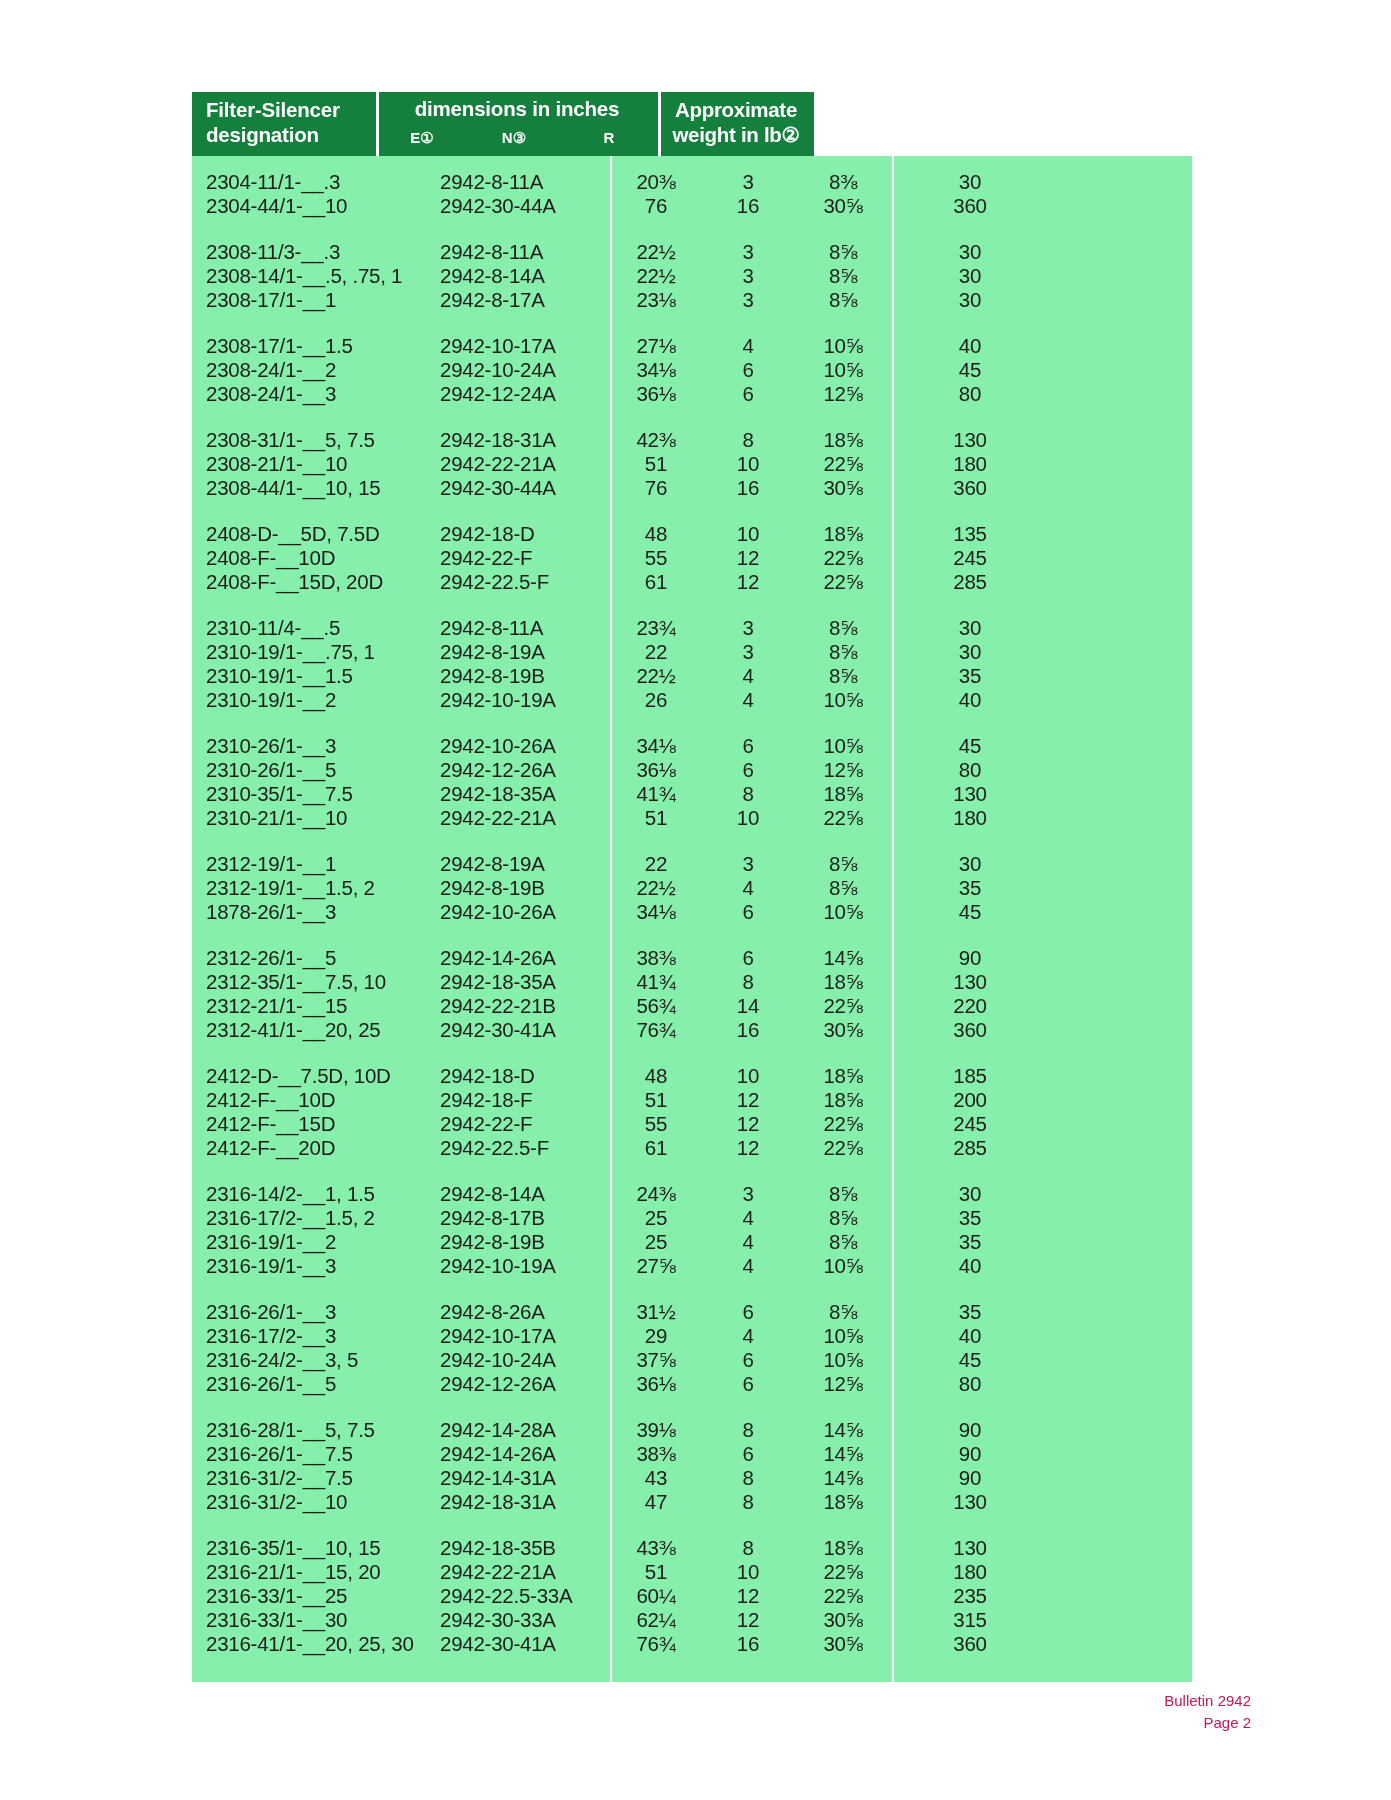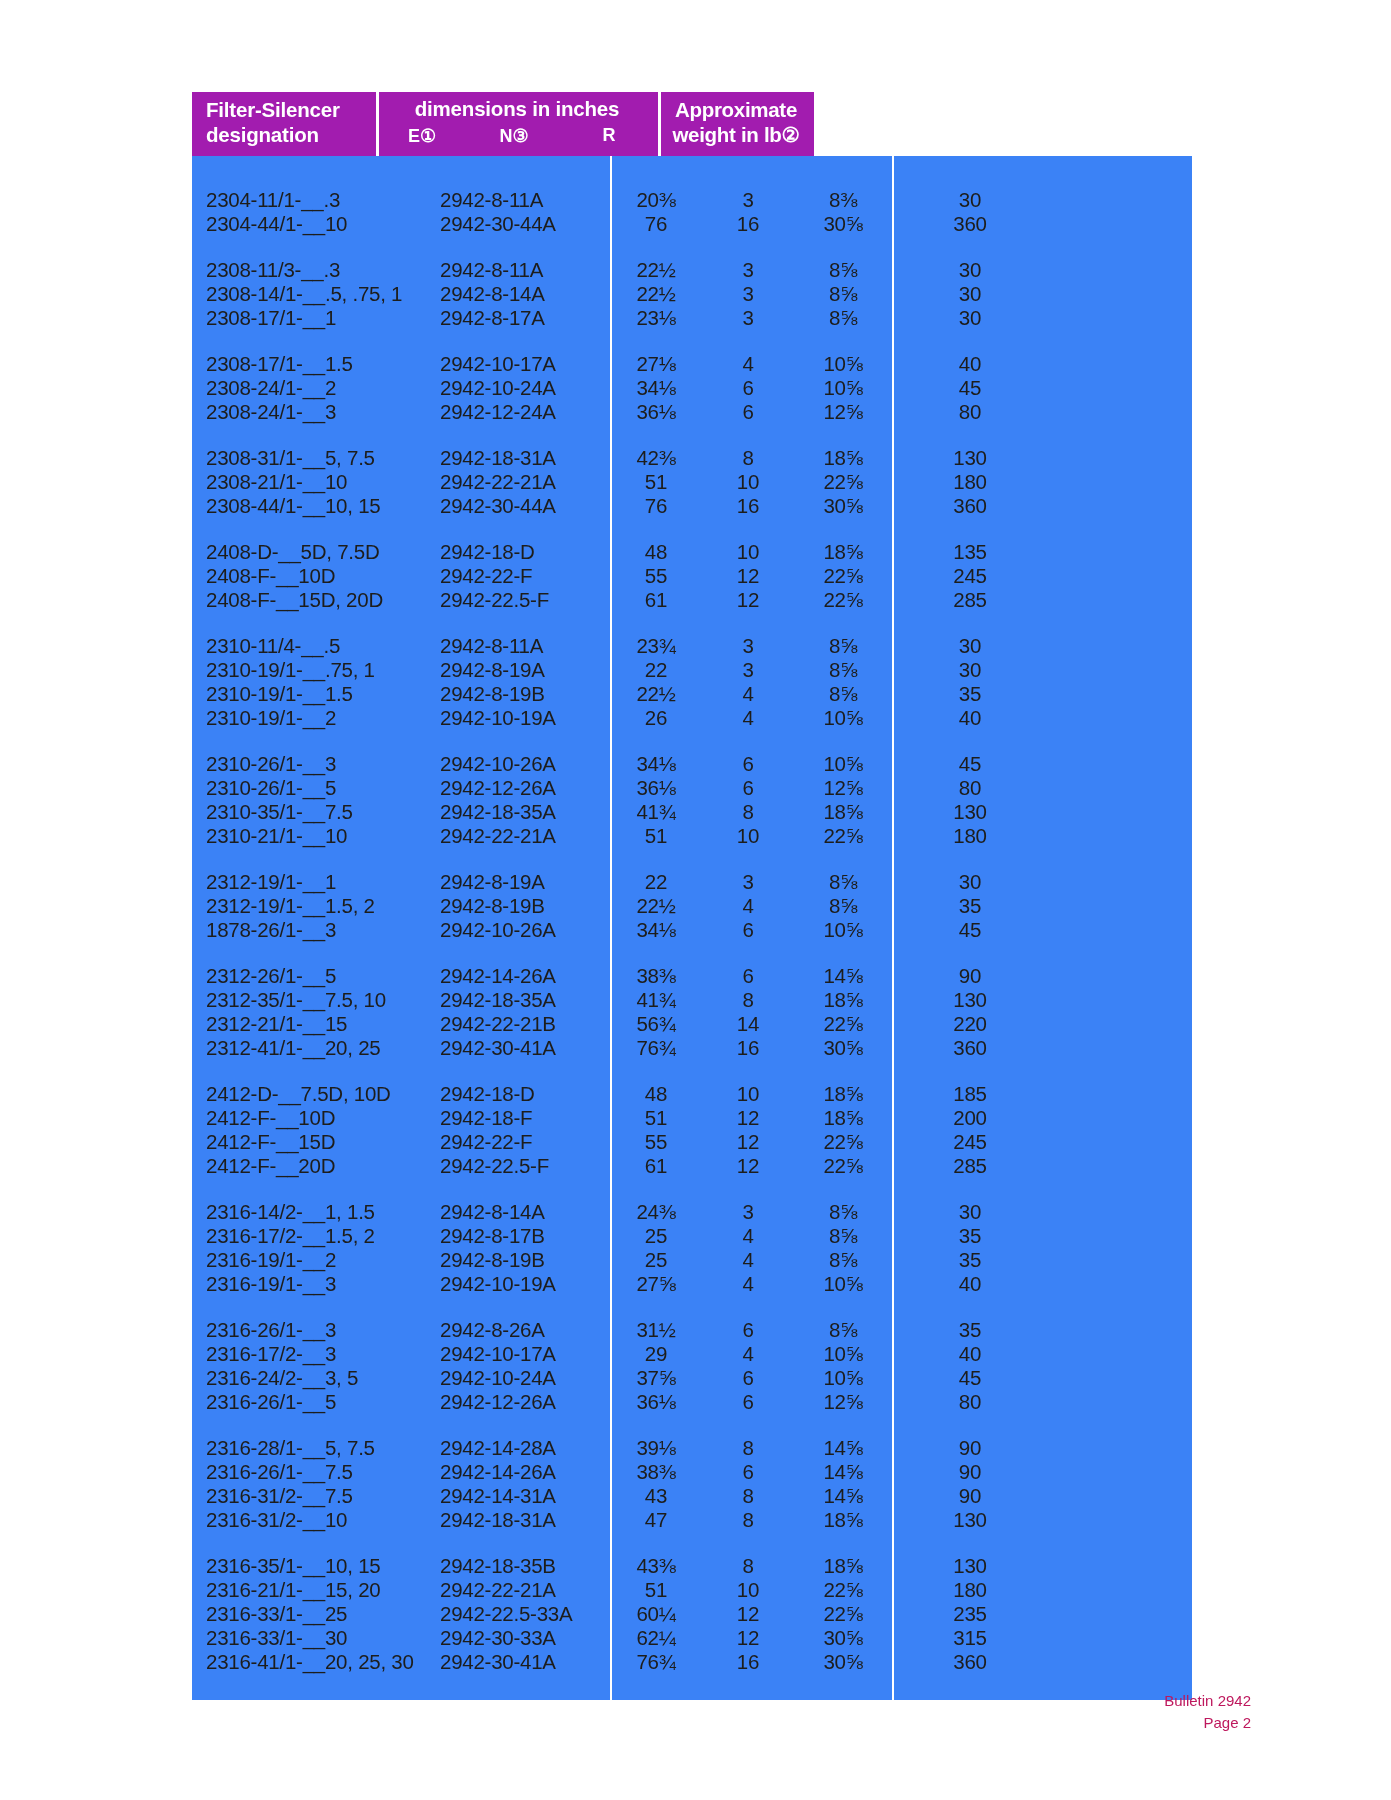--- a/index.html
+++ b/index.html
@@ -32,21 +32,21 @@
     width: 1000px;
   }
 
   
   .thead {
     display: flex;
     background: #ffffff;
     height: 64px;
   }
   .th {
-    background: #a21caf;
+    background: #15803d;
     color: #ffffff;
     box-sizing: border-box;
     position: relative;
     height: 64px;
     text-decoration: underline;
   }
   .th.sep::before {
     content: "";
     position: absolute;
     left: 0; top: 0;
@@ -84,21 +84,21 @@
     text-align: center;
     font-size: 20.5px;
     font-weight: bold;
     letter-spacing: -0.2px;
   }
   .dims-subs {
     position: absolute;
     left: 0; right: 0;
     bottom: 9px;
     display: flex;
-    font-size: 18px;
+    font-size: 15px;
     font-weight: bold;
     margin-top: 44px;
   }
   .dims-subs > span { display:block; }
   .sub-e { width: 92px; text-align: center; }
   .sub-n { width: 92px; text-align: center; }
   .sub-r { width: 98px; text-align: center; }
 
   .weight-wrap {
     position: absolute;
@@ -107,22 +107,22 @@
     text-align: center;
     line-height: 25px;
     font-size: 20.5px;
     font-weight: bold;
     letter-spacing: -0.3px;
   }
 
   
   .tbody {
     position: relative;
-    background: #3b82f6;
-    padding-top: 32px;
+    background: #86efac;
+    padding-top: 14px;
     padding-bottom: 26px;
   }
   .vline {
     position: absolute;
     top: 0;
     bottom: 0;
     width: 2px;
     background: #ffffff;
   }
   .vline.v1 { left: 418px; }

